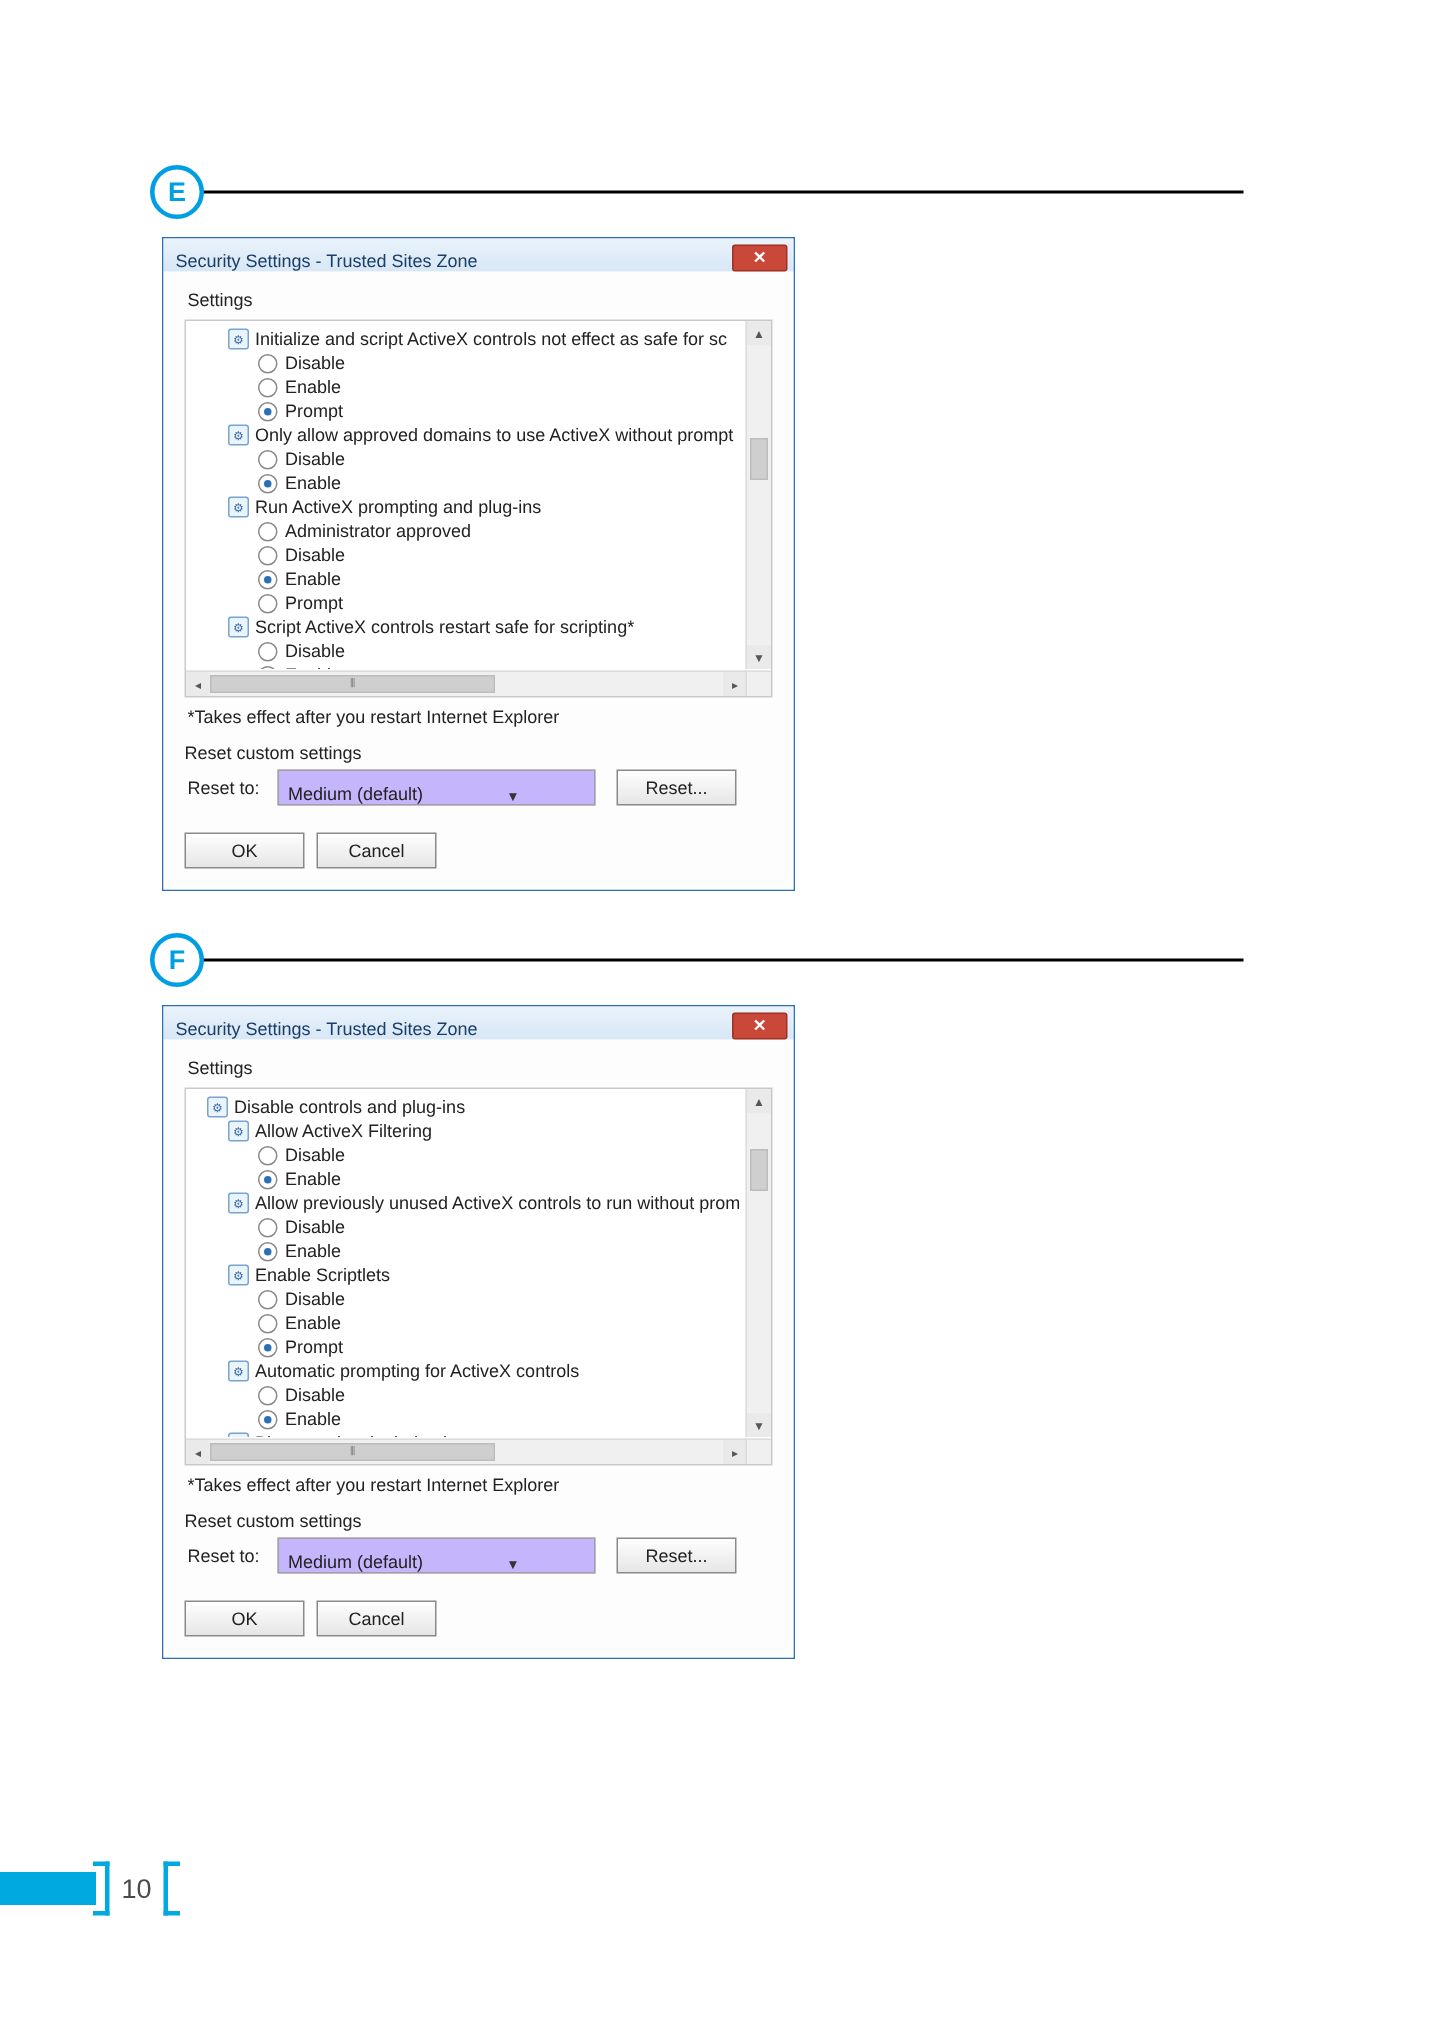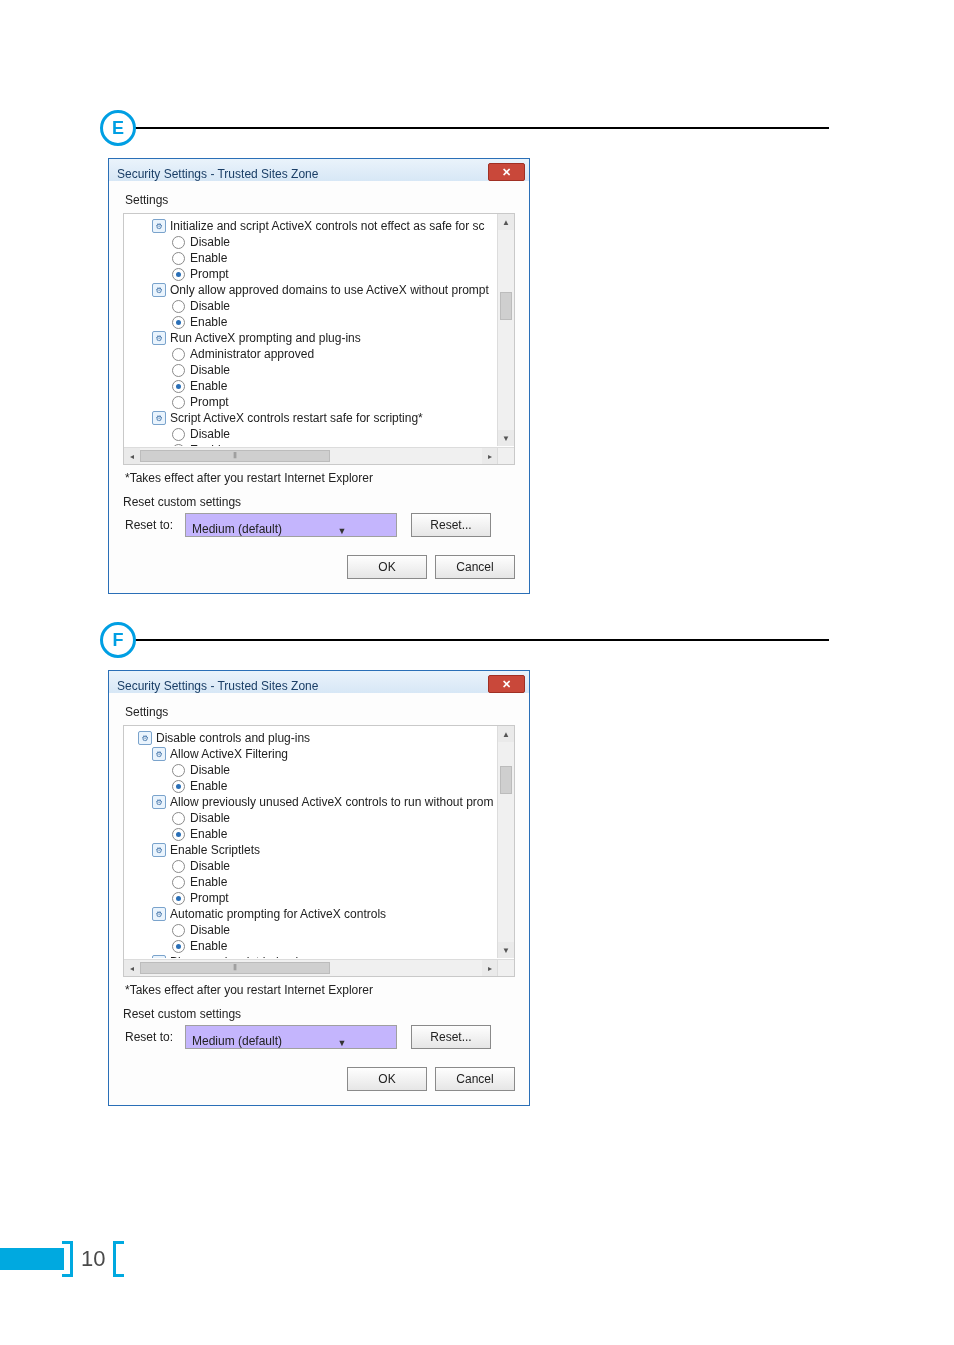--- a/index.html
+++ b/index.html
@@ -33,25 +33,25 @@
   .hthumb{position:absolute;top:2px;bottom:2px;left:0;width:55%;background:#cfcfcf;border:1px solid #bcbcbc}
   .hgrip{position:absolute;left:50%;top:50%;transform:translate(-50%,-50%);font-size:8px;color:#777}
   .corner{position:absolute;right:0;bottom:0;width:16px;height:16px;background:#f0f0f0;border-left:1px solid #dcdcdc;border-top:1px solid #dcdcdc}
   .note{margin:6px 0 10px 2px}
   .reset-row{display:flex;align-items:center;margin:4px 0 0 2px}
   .reset-row label{width:60px}
   .combo{flex:0 0 200px;height:22px;border:1px solid #a0a0a0;background:#c4b5fd;display:flex;align-items:flex-end;padding:0 4px 0 6px;margin-right:14px}
   .combo span{flex:1}
   .combo .dd{width:14px;text-align:center;font-size:9px;color:#333}
   .btn{min-width:74px;height:22px;border:1px solid #8a8a8a;background:linear-gradient(#fefefe,#e6e6e6);display:flex;align-items:center;justify-content:center;padding:0 2px}
-  .dlg-buttons{display:flex;justify-content:flex-end;gap:8px;margin-top:18px}
+  .dlg-buttons{display:flex;justify-content:flex-start;gap:8px;margin-top:18px}
   .page-num-bar{position:absolute;left:0;bottom:68px;display:flex;align-items:center}
   .pn-fill{width:64px;height:22px;background:#00a9e0}
   .pn-bracket{width:8px;height:30px;border:3px solid #00a9e0;border-left:none;margin-left:-2px}
-  .pn-num{font-size:22px;color:#4a4a4a;margin:0 8px 0 8px}
+  .pn-num{font-size:18px;color:#4a4a4a;margin:0 8px 0 8px}
   .pn-bracket2{width:8px;height:30px;border:3px solid #00a9e0;border-right:none}
 </style>
 </head>
 <body>
 
 <div class="page">
   <div class="content">
 
     <div class="section-marker">
       <div class="marker-circle">E</div>

